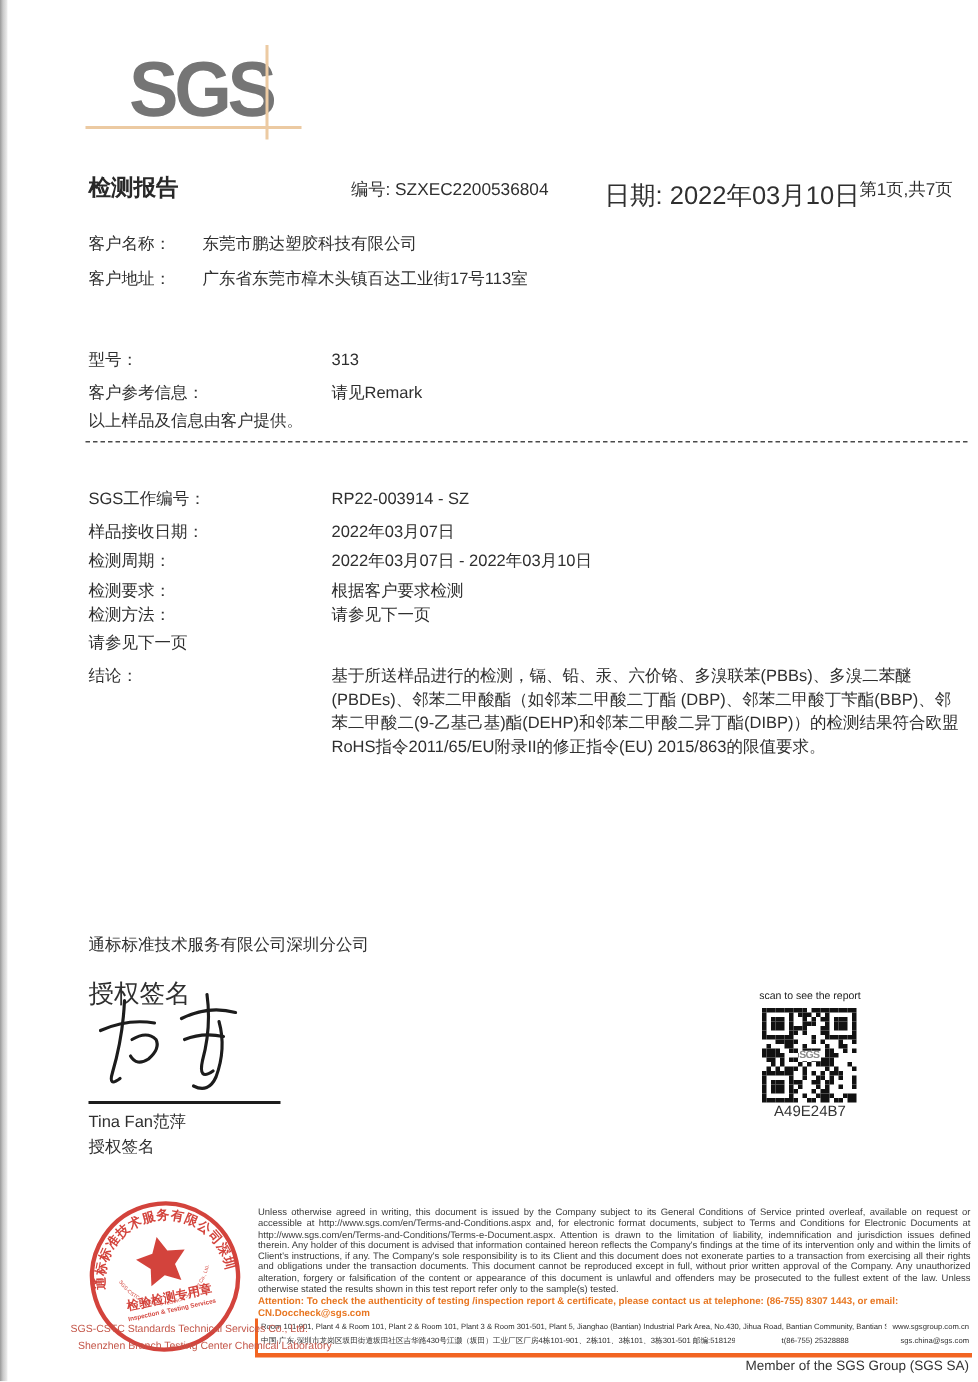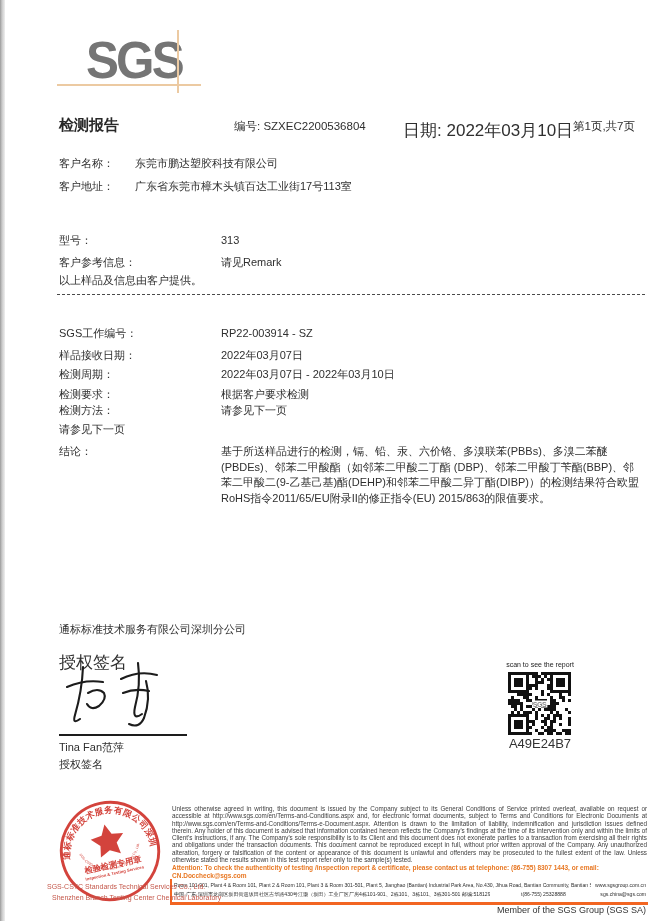--- a/index.html
+++ b/index.html
@@ -42,21 +42,21 @@
   .sig-name{position:absolute; left:59px; top:740px; font-size:11px;}
   .sig-title{position:absolute; left:59px; top:757px; font-size:11px;}
   
   .qr-caption{position:absolute; left:495px; top:661px; width:90px; text-align:center; font-size:7px; color:#222;}
   .qr-box{position:absolute; left:508px; top:672px; width:63px; height:63px; background:#fff;}
   .qr-grid{position:absolute; inset:0; display:grid;
     grid-template-rows:repeat(21,1fr); grid-template-columns:repeat(21,1fr);}
   .qr-grid i{background:#111; display:block;}
   .qr-center{position:absolute; left:50%; top:50%; transform:translate(-50%,-50%);
     background:#fff; padding:0 1px; font-size:7px; font-weight:700; color:#8a8a8a; letter-spacing:-0.5px;}
-  .qr-code-text{position:absolute; left:495px; top:736px; width:90px; text-align:center; font-size:13px; color:#333;}
+  .qr-code-text{position:absolute; left:495px; top:736px; width:90px; text-align:center; font-size:10px; color:#333;}
   
   .legal{position:absolute; left:172px; top:805px; width:475px; font-size:6.3px; line-height:7.3px;
     text-align:justify; color:#3c3c3c;}
   .attention{position:absolute; left:172px; top:864px; width:475px; font-size:6.5px; line-height:7.6px;
     font-weight:700; color:#e87722;}
   .addr-block{position:absolute; left:174px; top:881px; width:472px; font-size:5.1px; line-height:9px; color:#2e2e2e;}
   .addr-row{display:flex; justify-content:space-between; white-space:nowrap;}
   .addr-main{overflow:hidden; text-overflow:clip; margin-right:4px;}
   .addr-right{flex:none;}
   .orange-vline{position:absolute; left:170px; top:879px; width:2px; height:25px; background:#f26522;}

